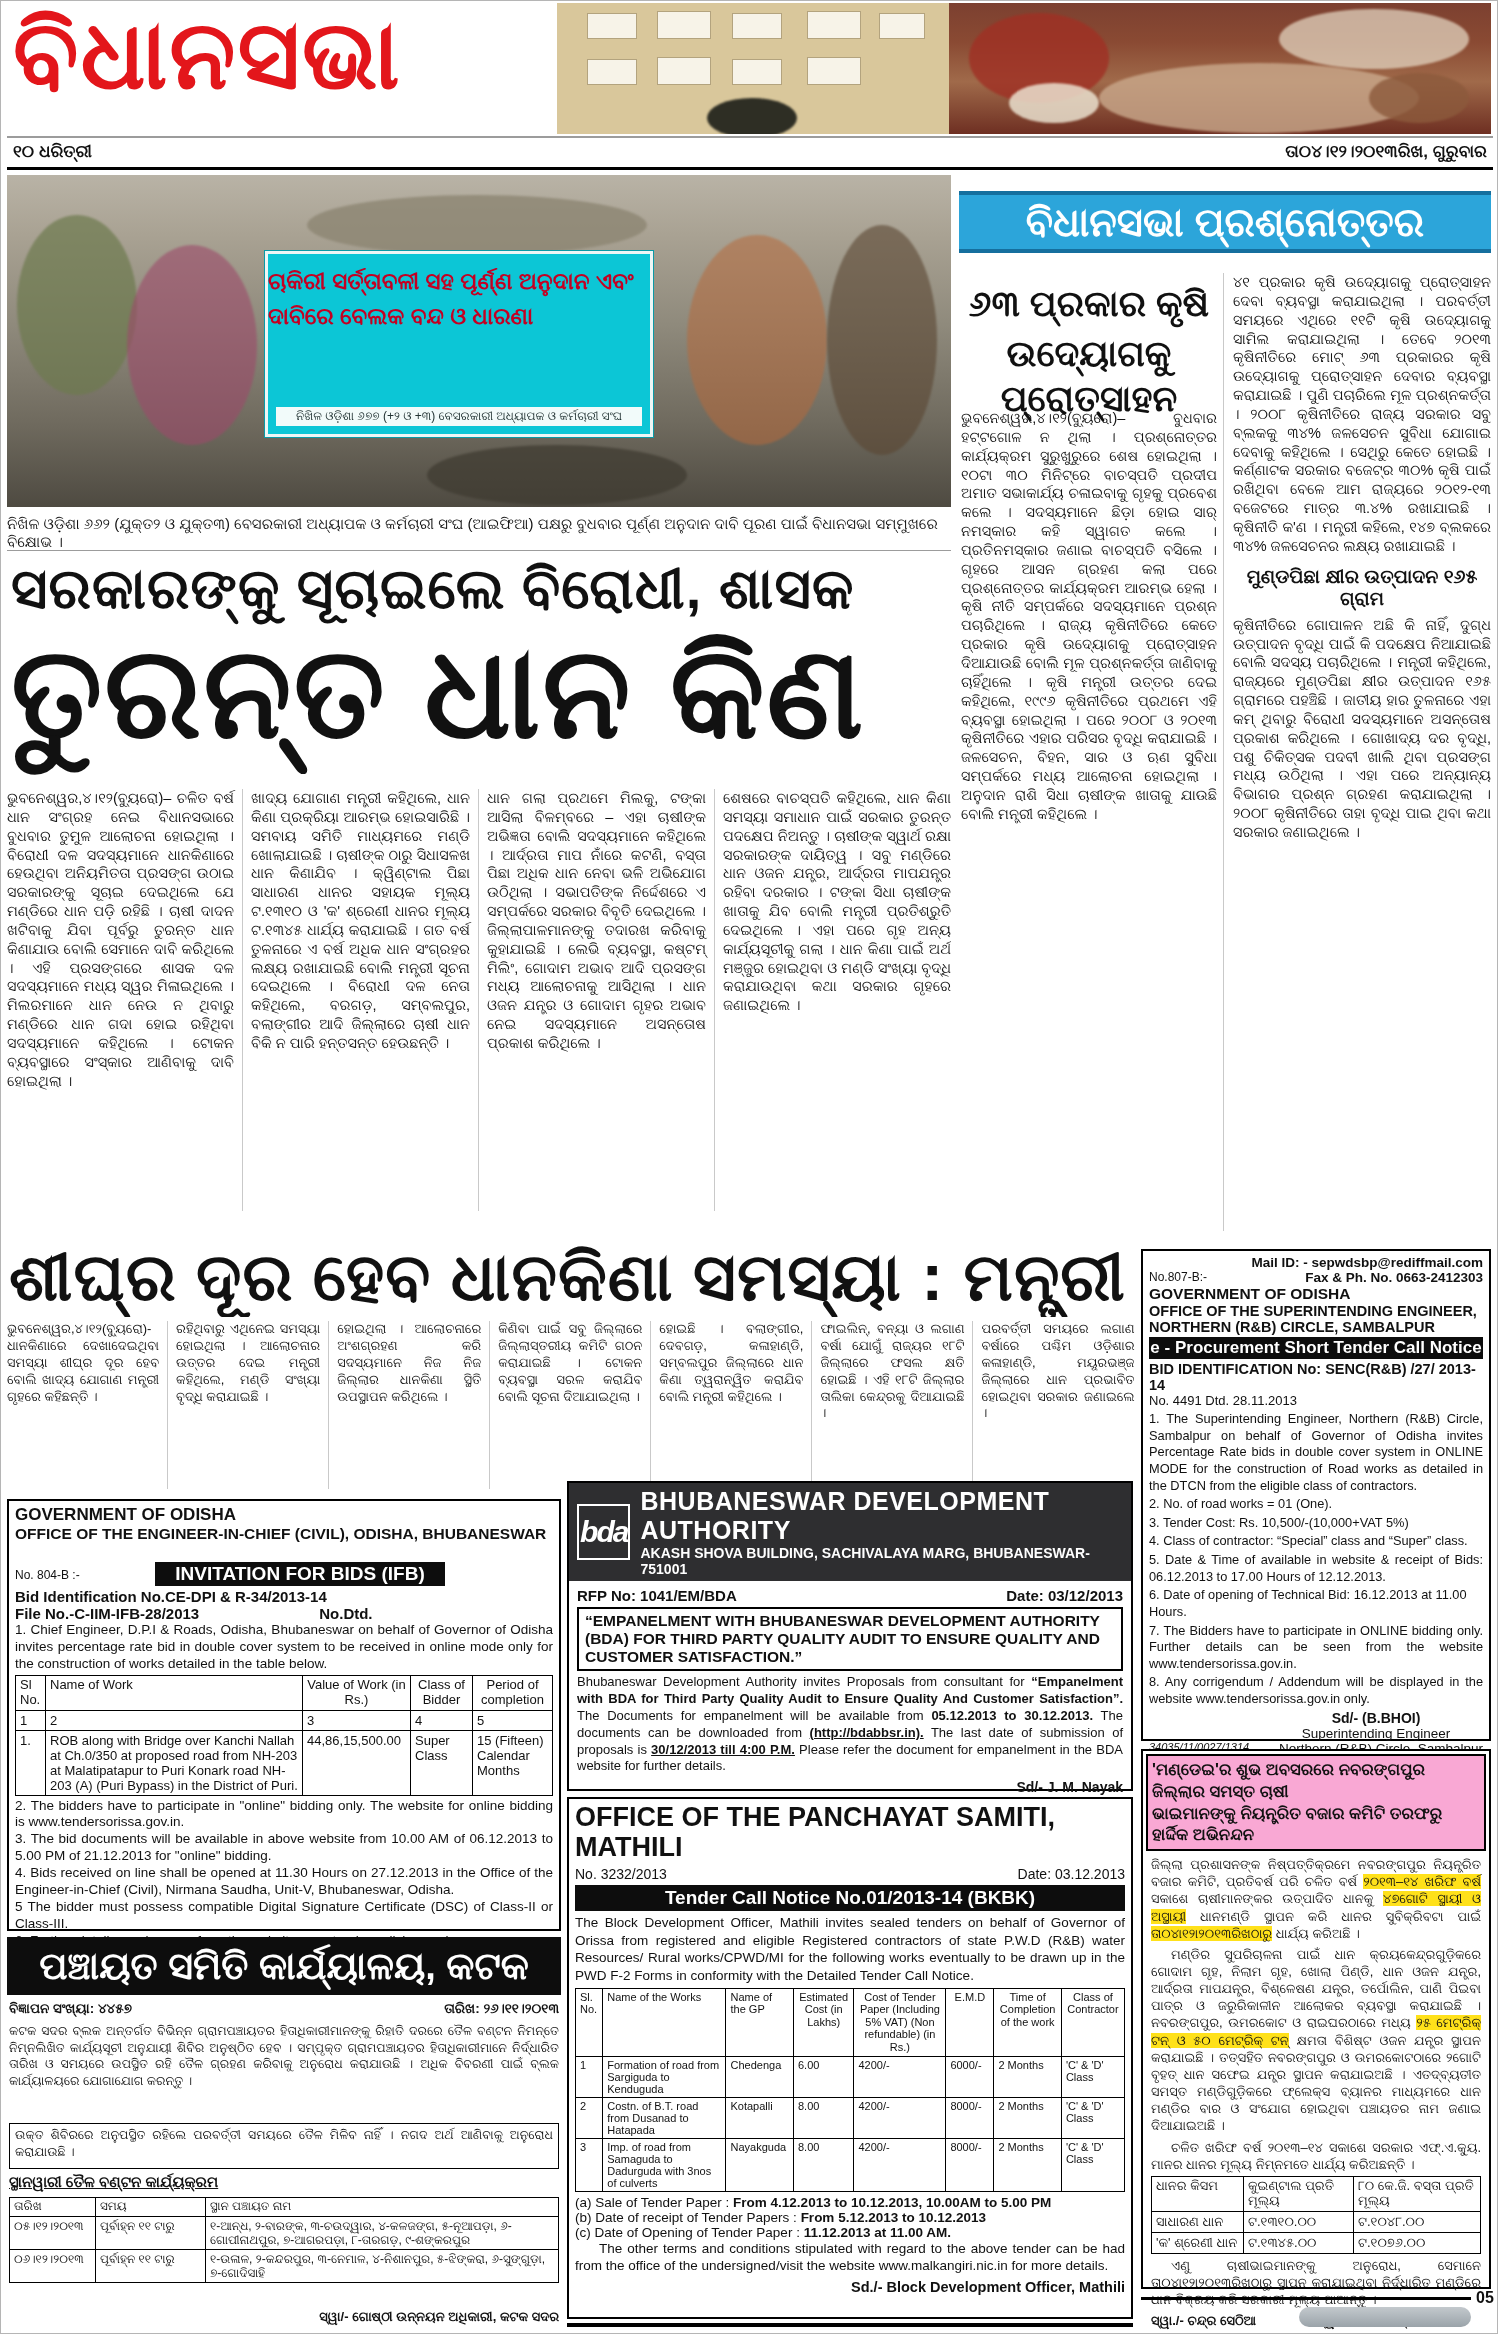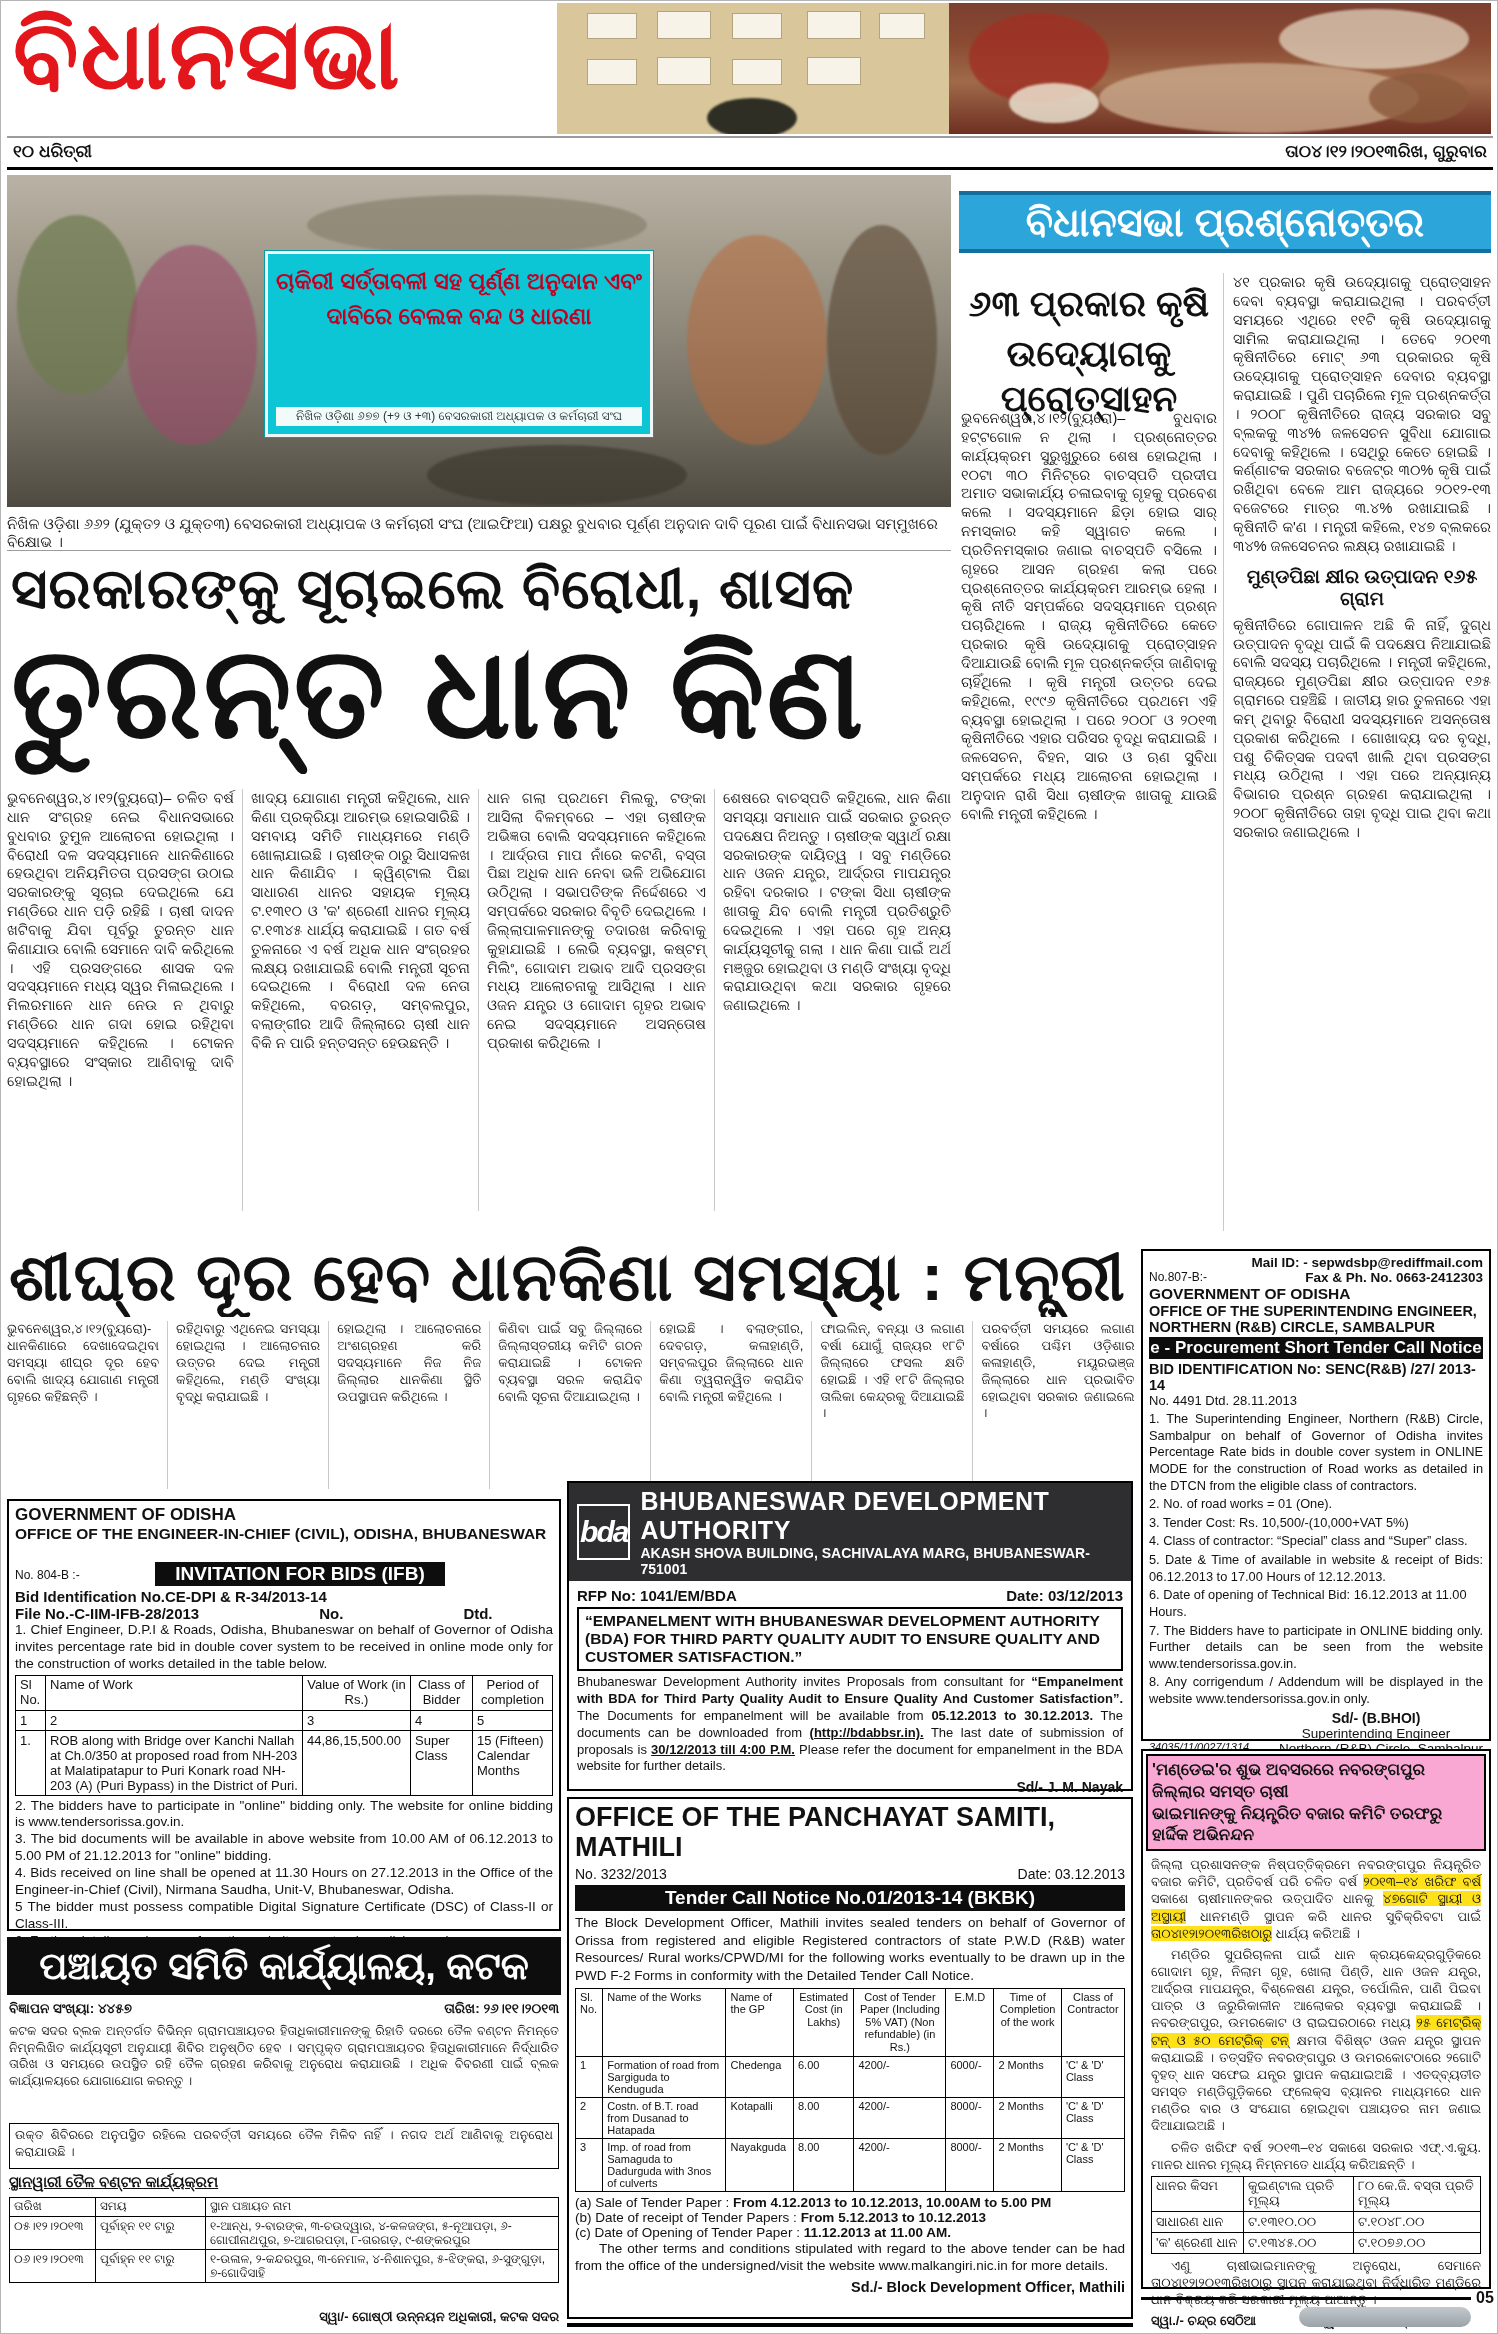--- a/index.html
+++ b/index.html
@@ -14,21 +14,21 @@
   .hairline{background:#9c9c9c;height:2px}
   .blackrule{background:#000}
   .masthead-title{color:#e3161b;font-weight:800;font-size:96px;line-height:1.05;letter-spacing:2px;font-family:"Liberation Sans",sans-serif}
   .photo{overflow:hidden}
   .photo-building{background:linear-gradient(180deg,#ece0c2 0%,#d9c79b 45%,#b99d6e 80%,#8c7james 100%);background-color:#d9c79b}
   .photo-building .win{position:absolute;background:#f7f3e8;border:1px solid #b3a37e}
   .photo-assembly{background:linear-gradient(180deg,#7c4030 0%,#8a4a33 30%,#a06a4a 60%,#6e2f22 100%)}
   .blob{position:absolute;border-radius:50%;filter:blur(1px)}
   .protest{background:linear-gradient(180deg,#b9b3a6 0%,#a9a293 18%,#8f8a7c 45%,#6f6a5e 75%,#4e4a41 100%)}
   .banner-cyan{background:#0cc6d6;border:3px solid #eef6f6;box-shadow:0 0 0 1px #0a9aa6}
-  .banner-cyan .l1,.banner-cyan .l2{color:#c40022;font-weight:bold;text-align:center}
+  .banner-cyan .l1,.banner-cyan .l2{color:#c40022;font-weight:bold;}
   .banner-strip{background:#f2fbfa;color:#233;font-size:12px;text-align:center;line-height:1.25;padding:2px 4px}
   .caption{font-size:15px;line-height:1.2}
   .kicker{font-size:56px;font-weight:bold;line-height:1.08;letter-spacing:1px}
   .megahead{font-size:128px;font-weight:900;line-height:1.0;letter-spacing:2px}
   .bodycols{display:flex}
   .bodycols .col{font-size:14.5px;line-height:1.3;text-align:justify;padding:0 8px;border-right:1px solid #c9c9c9}
   .bodycols .col:first-child{padding-left:0}
   .bodycols .col:last-child{border-right:none;padding-right:0}
   .qa-banner{background:#2ca5da;border-top:4px solid #156f9e;border-bottom:4px solid #156f9e;color:#fff;font-weight:bold;font-size:40px;text-align:center;line-height:1.35}
   .qa-head{font-size:36px;font-weight:bold;line-height:1.25;text-align:center}
@@ -145,21 +145,21 @@
       <div class="c b" style="font-size:17px">GOVERNMENT OF ODISHA</div>
       <div class="c b" style="font-size:15.5px">OFFICE OF THE ENGINEER-IN-CHIEF (CIVIL), ODISHA, BHUBANESWAR</div>
       <div style="position:relative;height:26px;margin-top:19px">
         <span class="abs" style="left:0;top:6px;font-size:12px">No. 804-B :-</span>
         <span class="abs blackbar" style="left:140px;top:0;width:290px;font-size:19px;padding:1px 0">INVITATION FOR BIDS (IFB)</span>
       </div>
       <div class="b" style="font-size:15px">Bid Identification No.CE-DPI &amp; R-34/2013-14</div>
       <div class="b" style="font-size:15px;display:flex">
         <span>File No.-C-IIM-IFB-28/2013</span>
         <span style="margin-left:120px">No.</span>
-        <span style="margin-left:120px">Dtd.</span>
+        <span style="">Dtd.</span>
       </div>
       <div class="j" style="font-size:13.5px;line-height:1.25">1. Chief Engineer, D.P.I &amp; Roads, Odisha, Bhubaneswar on behalf of Governor of Odisha invites percentage rate bid in double cover system to be received in online mode only for the construction of works detailed in the table below.</div>
       <table class="tb" style="font-size:13px;margin-top:2px">
         <tbody>
             <tr>
           <th style="width:30px">Sl No.</th>
           <th>Name of Work</th>
           <th style="width:108px;text-align:center">Value of Work (in Rs.)</th>
           <th style="width:62px;text-align:center">Class of Bidder</th>
           <th style="width:80px;text-align:center">Period of completion</th>

